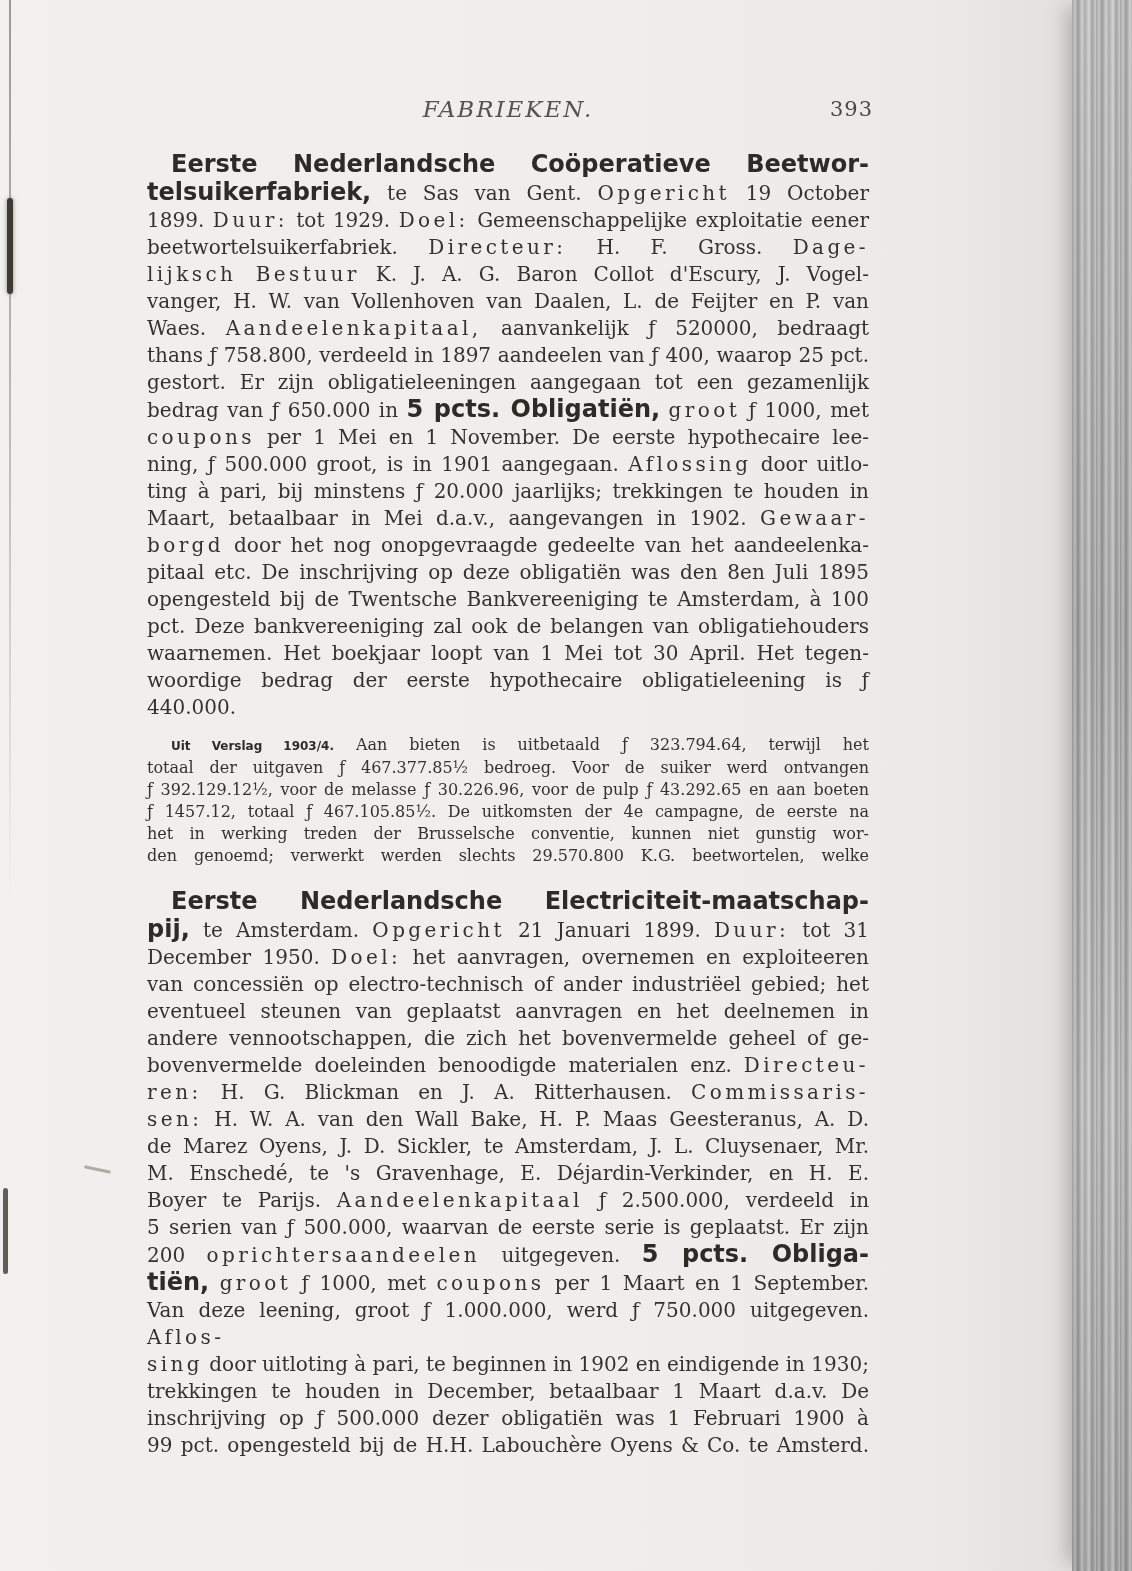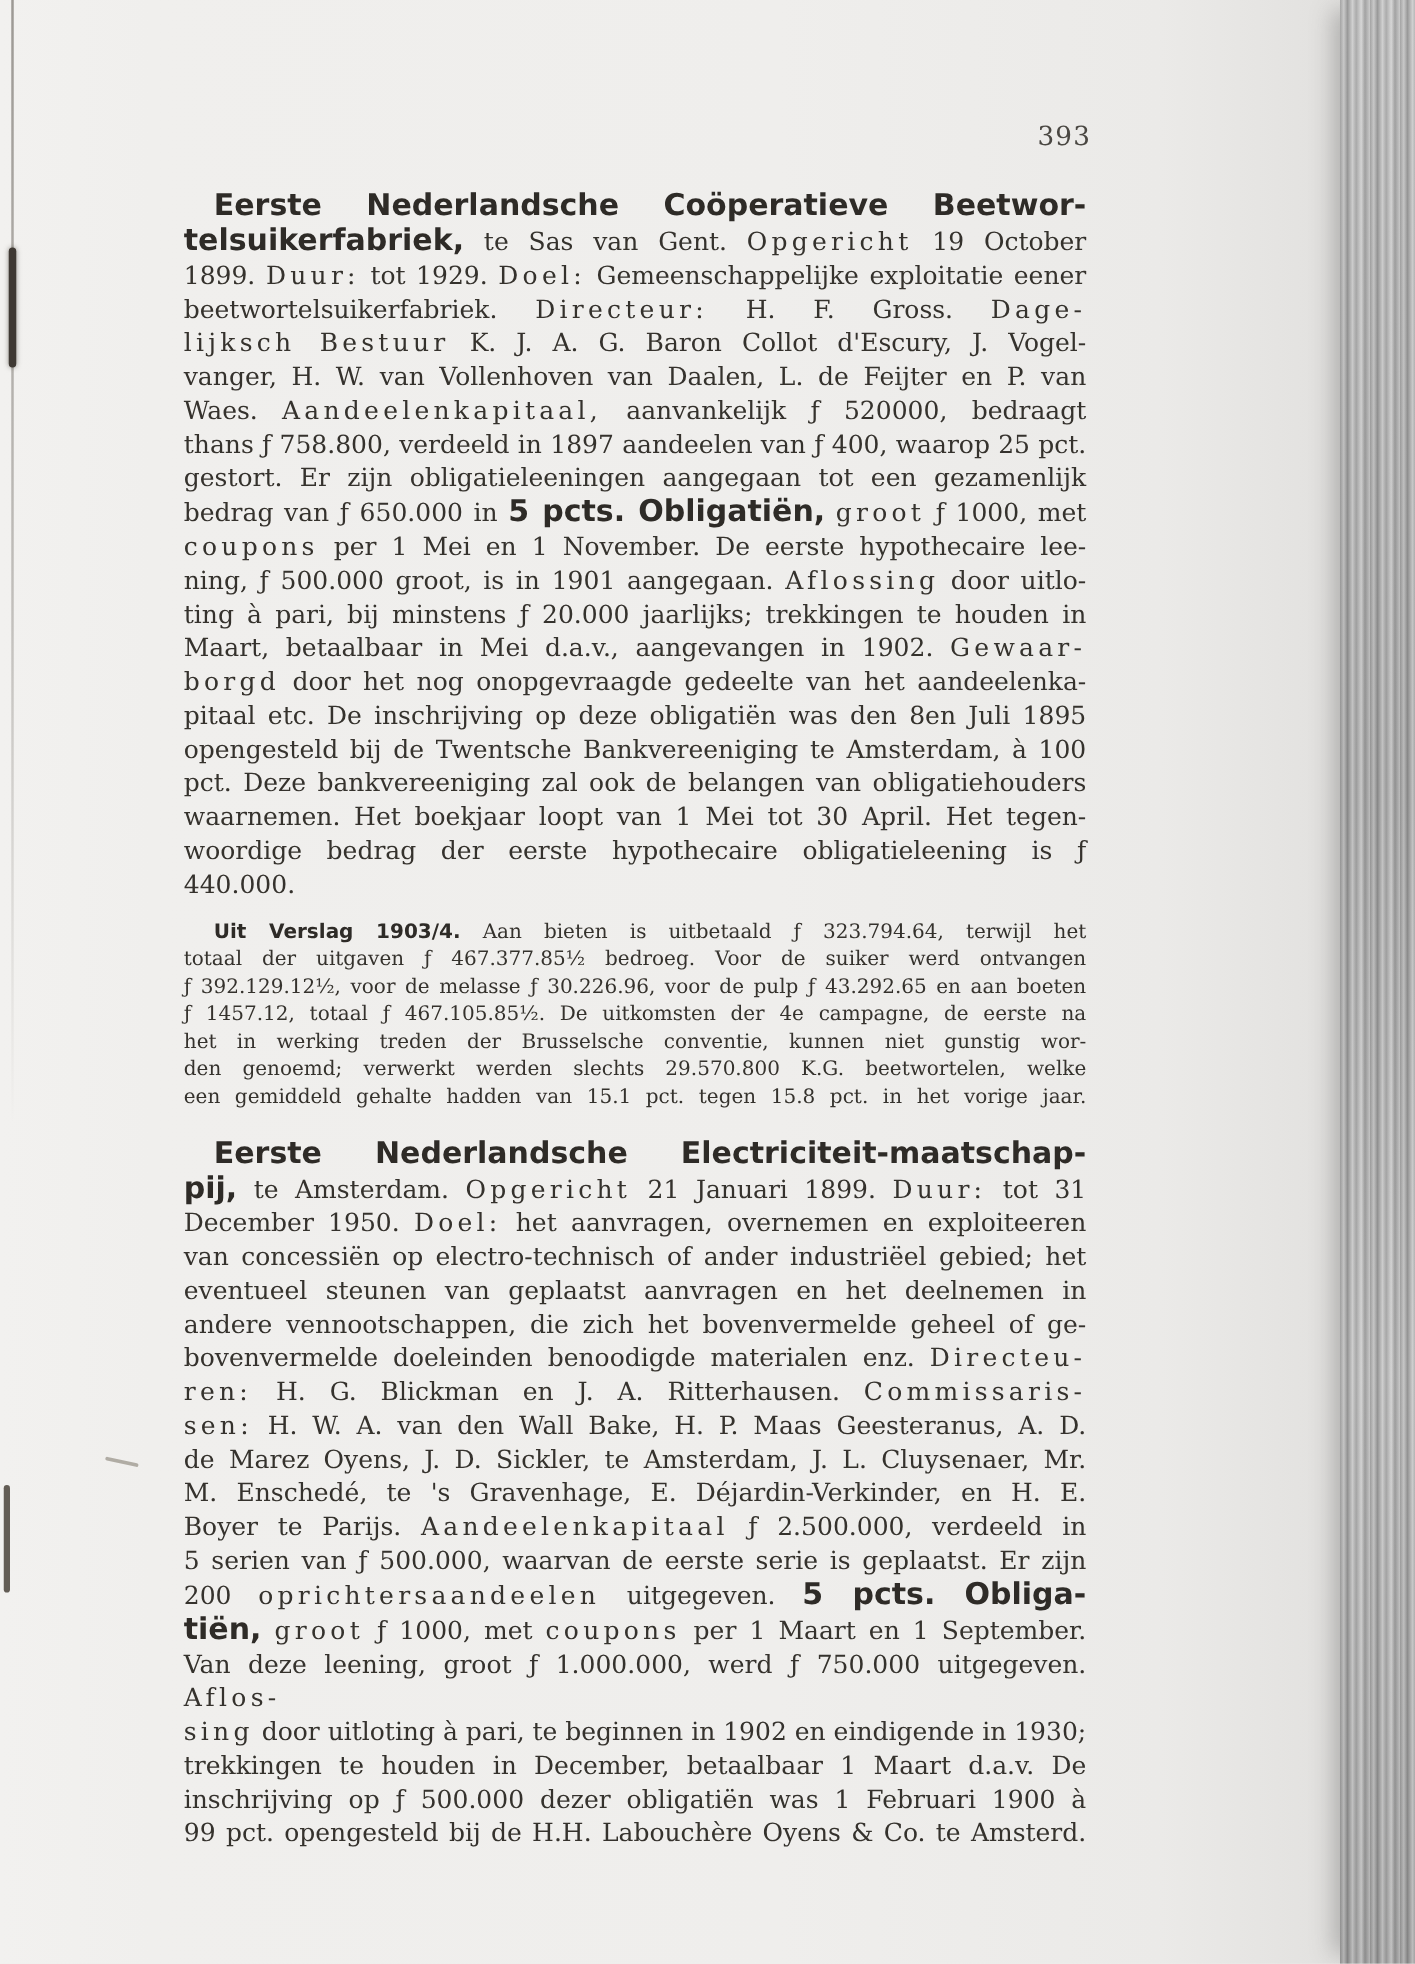--- a/index.html
+++ b/index.html
@@ -63,34 +63,35 @@
     text-align-last: justify;
     white-space: normal;
   }
   .line.indent { padding-left: 24px; }
   .b {
     font-family: "DejaVu Sans", "Liberation Sans", sans-serif;
     font-weight: 700;
     font-size: 24px;
     color: #2e2b27;
   }
-  .para.small .b { font-size: 16px; }
+  .para.small .b { font-size: 12px; }
   .sp { letter-spacing: .17em; }
 </style>
 </head>
 <body>
 
 <div class="page-edges"></div>
 <div class="bind-line"></div>
 <div class="bind-blob-1"></div>
 <div class="bind-blob-2"></div>
 <div class="tick-mark"></div>
 
 <div class="content">
   <div class="running-header">
+    <span class="header-title">FABRIEKEN.</span>
     <span class="page-number">393</span>
   </div>
   <div id="entries">
       <div class="para main">
         <div class="line indent"><span class="b">Eerste Nederlandsche Coöperatieve Beetwor-</span></div>
         <div class="line"><span class="b">telsuikerfabriek,</span><span> te Sas van Gent. </span><span class="sp">Opgericht</span><span> 19 October</span></div>
         <div class="line"><span>1899. </span><span class="sp">Duur:</span><span> tot 1929. </span><span class="sp">Doel:</span><span> Gemeenschappelijke exploitatie eener</span></div>
         <div class="line"><span>beetwortelsuikerfabriek. </span><span class="sp">Directeur:</span><span> H. F. Gross. </span><span class="sp">Dage-</span></div>
         <div class="line"><span class="sp">lijksch Bestuur</span><span> K. J. A. G. Baron Collot d'Escury, J. Vogel-</span></div>
         <div class="line"><span>vanger, H. W. van Vollenhoven van Daalen, L. de Feijter en P. van</span></div>
@@ -109,21 +110,20 @@
         <div class="line"><span>waarnemen. Het boekjaar loopt van 1 Mei tot 30 April. Het tegen-</span></div>
         <div class="line"><span>woordige bedrag der eerste hypothecaire obligatieleening is ƒ 440.000.</span></div>
       </div>
       <div class="para small">
         <div class="line indent"><span class="b">Uit Verslag 1903/4.</span><span> Aan bieten is uitbetaald ƒ 323.794.64, terwijl het</span></div>
         <div class="line"><span>totaal der uitgaven ƒ 467.377.85½ bedroeg. Voor de suiker werd ontvangen</span></div>
         <div class="line"><span>ƒ 392.129.12½, voor de melasse ƒ 30.226.96, voor de pulp ƒ 43.292.65 en aan boeten</span></div>
         <div class="line"><span>ƒ 1457.12, totaal ƒ 467.105.85½. De uitkomsten der 4e campagne, de eerste na</span></div>
         <div class="line"><span>het in werking treden der Brusselsche conventie, kunnen niet gunstig wor-</span></div>
         <div class="line"><span>den genoemd; verwerkt werden slechts 29.570.800 K.G. beetwortelen, welke</span></div>
-        <div class="line"><span>een gemiddeld gehalte hadden van 15.1 pct. tegen 15.8 pct. in het vorige jaar.</span></div>
       </div>
       <div class="para main">
         <div class="line indent"><span class="b">Eerste Nederlandsche Electriciteit-maatschap-</span></div>
         <div class="line"><span class="b">pij,</span><span> te Amsterdam. </span><span class="sp">Opgericht</span><span> 21 Januari 1899. </span><span class="sp">Duur:</span><span> tot 31</span></div>
         <div class="line"><span>December 1950. </span><span class="sp">Doel:</span><span> het aanvragen, overnemen en exploiteeren</span></div>
         <div class="line"><span>van concessiën op electro-technisch of ander industriëel gebied; het</span></div>
         <div class="line"><span>eventueel steunen van geplaatst aanvragen en het deelnemen in</span></div>
         <div class="line"><span>andere vennootschappen, die zich het bovenvermelde geheel of ge-</span></div>
         <div class="line"><span>bovenvermelde doeleinden benoodigde materialen enz. </span><span class="sp">Directeu-</span></div>
         <div class="line"><span class="sp">ren:</span><span> H. G. Blickman en J. A. Ritterhausen. </span><span class="sp">Commissaris-</span></div>

